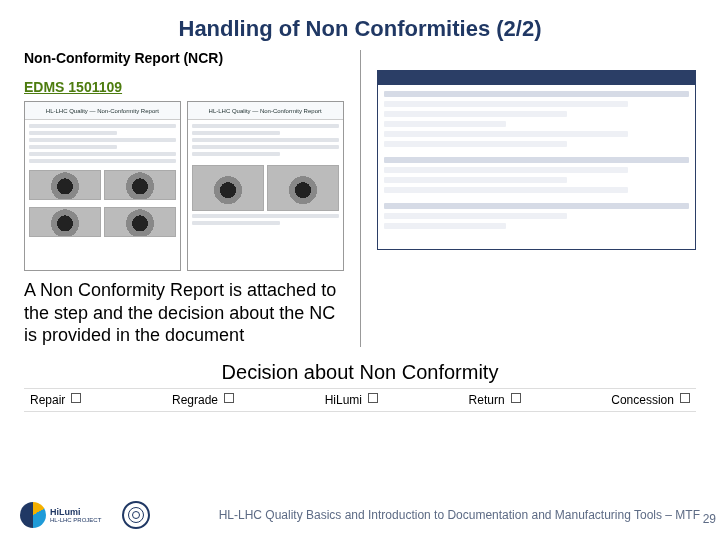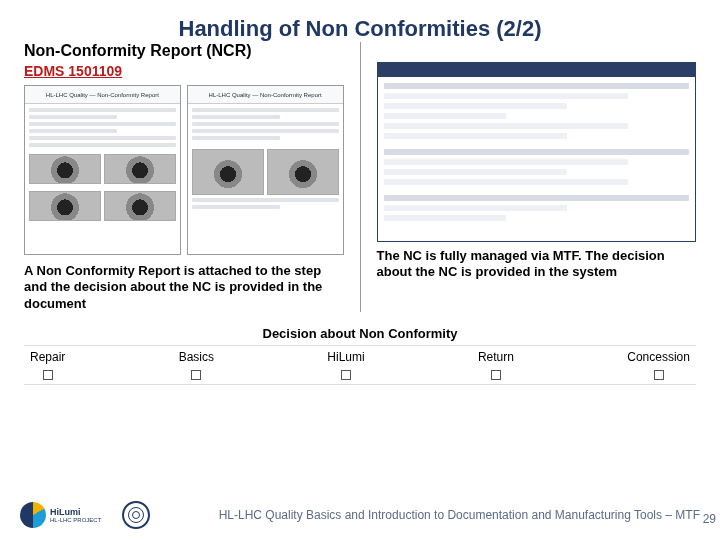--- a/index.html
+++ b/index.html
@@ -1,41 +1,41 @@
 <!DOCTYPE html>
 <html><head>
 <meta charset="utf-8">
 <style>
   * { box-sizing: border-box; margin: 0; padding: 0; }
   html, body { width: 720px; height: 540px; font-family: Arial, Helvetica, sans-serif; background: #fff; color: #000; }
   .slide { width: 720px; height: 540px; position: relative; padding: 16px 24px 0 24px; }
-  h1.title { font-size: 22px; font-weight: 700; color: #203864; text-align: center; margin-bottom: 0; }
+  h1.title { font-size: 22px; font-weight: 700; color: #203864; text-align: center; margin-bottom: 8px; }
   .cols { display: flex; gap: 12px; }
   .col { flex: 1; }
   .divider { width: 1px; background: #999; margin: 0 4px; }
-  .col-head { font-size: 16px; font-weight: 700; margin-bottom: 2px; }
-  .edms { font-size: 14px; font-weight: 700; text-decoration: underline; color: #b91c1c; display: inline-block; margin-bottom: 6px; }
+  .col-head { font-size: 14px; font-weight: 700; margin-bottom: 12px; }
+  .edms { font-size: 14px; font-weight: 700; text-decoration: underline; color: #4d7c0f; display: inline-block; margin-bottom: 6px; }
   .thumbs { display: flex; gap: 6px; margin-bottom: 8px; }
   .doc-thumb { flex: 1; height: 170px; border: 1px solid #999; background: #fff; display: flex; flex-direction: column; }
   .doc-thumb .hdr { height: 18px; border-bottom: 1px solid #ccc; display:flex; align-items:center; justify-content:center; font-size:6px; color:#233; background:#f7f9fb;}
   .doc-thumb .body { flex:1; padding:4px; display:flex; flex-direction:column; gap:3px;}
   .doc-thumb .line { height:4px; background:#e0e3e8; border-radius:1px;}
   .doc-thumb .line.short { width:60%; }
   .doc-thumb .photos { display:flex; gap:3px; margin-top:4px;}
   .doc-thumb .ph { flex:1; height:30px; background: radial-gradient(circle at 50% 55%, #222 0 8px, #888 8px 14px, #bbb 14px 100%); border:1px solid #aaa;}
   .mtf-shot { height: 180px; border: 1px solid #2b3e66; background: #fff; display:flex; flex-direction:column; margin-top: 20px; }
   .mtf-shot .bar { height: 14px; background: #2b3e66; }
   .mtf-shot .mbody { flex:1; padding:6px; display:flex; flex-direction:column; gap:4px;}
   .mtf-shot .row { height:6px; background:#eef0f5; border-radius:1px;}
   .mtf-shot .row.dark { background:#d6dbe6;}
   .mtf-shot .row.w80{width:80%} .mtf-shot .row.w60{width:60%} .mtf-shot .row.w40{width:40%}
-  .caption { font-size: 13px; font-weight: 700; line-height: 1.25; margin-top: 6px; }
-  .decision-title { font-size: 13px; font-weight: 700; text-align: center; margin-top: 14px; }
+  .caption { font-size: 18px; font-weight: 400; line-height: 1.25; margin-top: 6px; }
+  .decision-title { font-size: 20px; font-weight: 400; text-align: center; margin-top: 14px; }
   .decision-row { display:flex; justify-content: space-between; align-items:center; border-top:1px solid #ddd; border-bottom:1px solid #ddd; padding:4px 6px; margin-top:4px; font-size:12px;}
-  .opt { display:flex; align-items:center; gap:6px;flex-direction:column;}
+  .opt { display:flex; align-items:flex-start; gap:6px;}
   .chk { width:10px; height:10px; border:1px solid #555; display:inline-block;}
   .footer { position:absolute; bottom:0; left:0; right:0; height:50px; display:flex; align-items:center; justify-content:space-between; padding:0 20px;}
   .logos { display:flex; align-items:center; gap:21px;}
   .hilumi { display:flex; align-items:center; gap:4px; font-size:9px; font-weight:700; color:#203864;}
   .hilumi .sw { width:26px; height:26px; border-radius:50%; background: conic-gradient(#f4b000 0 60deg,#1f9bd8 60deg 180deg,#203864 180deg 360deg);}
   .cern { width:28px; height:28px; border:2px solid #203864; border-radius:50%; position:relative;}
   .cern::before,.cern::after{content:"";position:absolute;border:1px solid #203864;border-radius:50%;}
   .cern::before{inset:4px;}
   .cern::after{inset:8px;}
   .foot-text { font-size:12px; color:#5d6b85;}
@@ -106,32 +106,31 @@
             <div class="row w60"></div>
           <div class="row dark" style="margin-top:6px;"></div>
           <div class="row w80"></div>
             <div class="row w60"></div>
             <div class="row w80"></div>
           <div class="row dark" style="margin-top:6px;"></div>
           <div class="row w60"></div>
             <div class="row w40"></div>
         </div>
       </div>
-      <div class="caption">The NC is fully managed via MTF. The decision about the NC is provided in the system</div>
     </div>
   </div>
 
   <div class="decision-title">Decision about Non Conformity</div>
   <div class="decision-row">
     <div class="opt">
         <span>Repair</span>
         <span class="chk"></span>
       </div>
     <div class="opt">
-        <span>Basics</span>
+        <span>Regrade</span>
         <span class="chk"></span>
       </div>
     <div class="opt">
         <span>HiLumi</span>
         <span class="chk"></span>
       </div>
     <div class="opt">
         <span>Return</span>
         <span class="chk"></span>
       </div>

